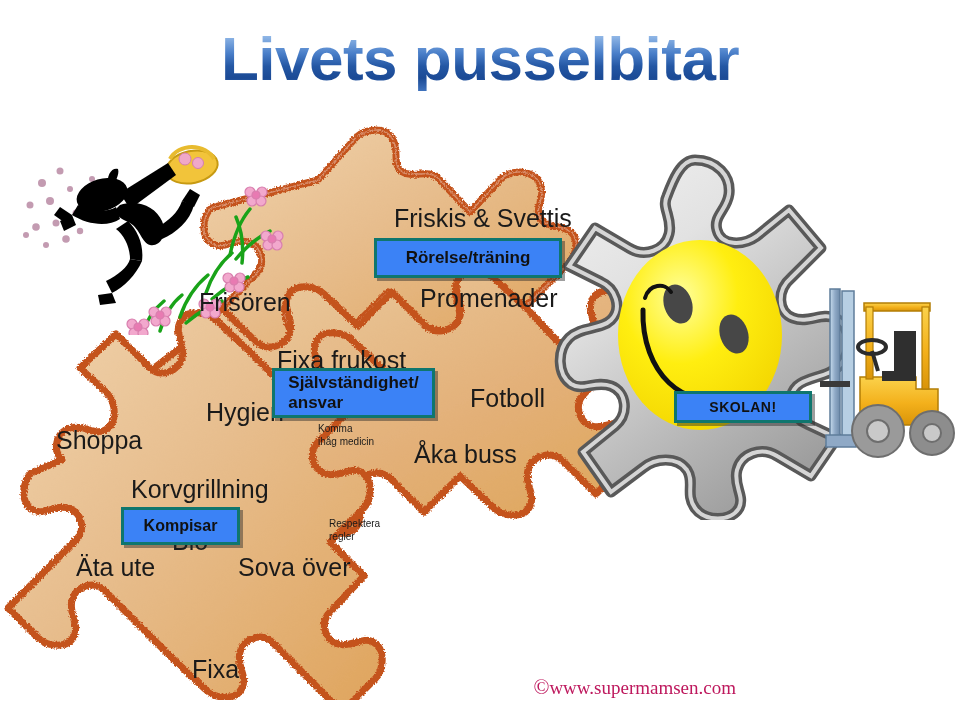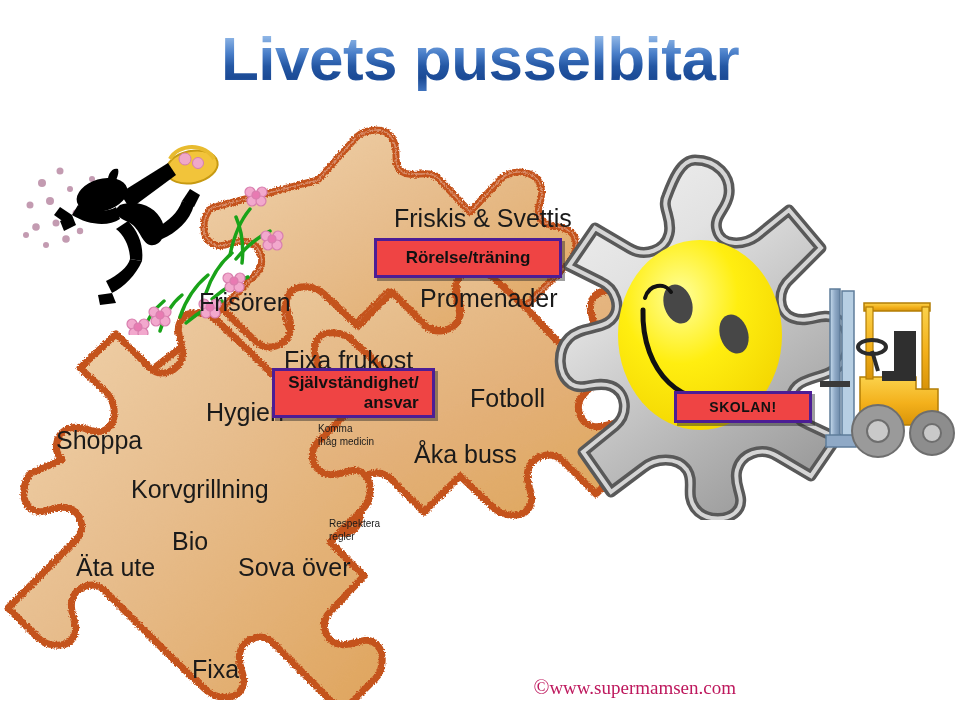--- a/index.html
+++ b/index.html
@@ -56,26 +56,26 @@
     font-size: 62px;
     letter-spacing: -0.5px;
     line-height: 1.05;
     color: #6e9ad4;
     z-index: -1;
   }
 
   
   .glabel {
     position: absolute;
-    background: #ef4444;
-    border: 3px solid #4c1d95;
+    background: #3b82f6;
+    border: 3px solid #0f766e;
     box-sizing: border-box;
     color: #111111;
     font-weight: bold;
-    text-align: right;
+    text-align: left;
     display: flex;
     align-items: center;
     justify-content: center;
     line-height: 1.15;
     box-shadow: 3px 3px 0 rgba(40,40,40,0.45);
   }
 
   
   .cap {
     position: absolute;
@@ -481,41 +481,42 @@
           <circle cx="0" cy="0" r="4" fill="#e87ab2"></circle>
         </g>
       </g>
     </g>
   </svg>
 
   <div class="cap" style="left:394px; top:204px;">Friskis &amp; Svettis</div>
   <div class="cap" style="left:420px; top:284px;">Promenader</div>
   <div class="cap" style="left:199px; top:288px;">Frisören</div>
 
-  <div class="cap" style="left:284px; top:346px;">Fixa frukost</div>
+  <div class="cap" style="left:277px; top:346px;">Fixa frukost</div>
   <div class="cap" style="left:206px; top:398px;">Hygien</div>
   <div class="cap" style="left:470px; top:384px;">Fotboll</div>
   <div class="cap" style="left:414px; top:440px;">Åka buss</div>
   <div class="cap small" style="left:318px; top:423px;">Komma
 ihåg medicin</div>
 
   <div class="cap" style="left:56px; top:426px;">Shoppa</div>
   <div class="cap" style="left:131px; top:475px;">Korvgrillning</div>
   <div class="cap" style="left:76px; top:553px;">Äta ute</div>
   <div class="cap" style="left:172px; top:527px;">Bio</div>
   <div class="cap" style="left:238px; top:553px;">Sova över</div>
   <div class="cap" style="left:192px; top:655px;">Fixa</div>
   <div class="cap small" style="left:329px; top:518px;">Respektera
 regler</div>
 
   <div class="glabel" style="left:374px; top:238px; width:188px; height:40px; font-size:17px;">Rörelse/träning</div>
 
   <div class="glabel" style="left:272px; top:368px; width:163px; height:50px; font-size:17px; white-space:pre-line;">Självständighet/
 ansvar</div>
 
+  <div class="glabel" style="left:121px; top:507px; width:119px; height:38px; font-size:16px;">Kompisar</div>
 
   <div class="glabel" style="left:674px; top:391px; width:138px; height:32px; font-size:14px; letter-spacing:0.5px;">SKOLAN!</div>
 
   <div id="credit">
     <span class="c-mark">©</span><span>www.supermamsen.com</span>
   </div>
 
 </div>
 
 </body></html>

